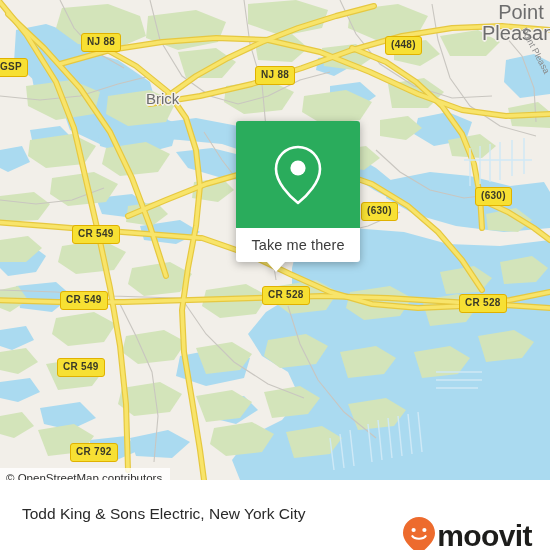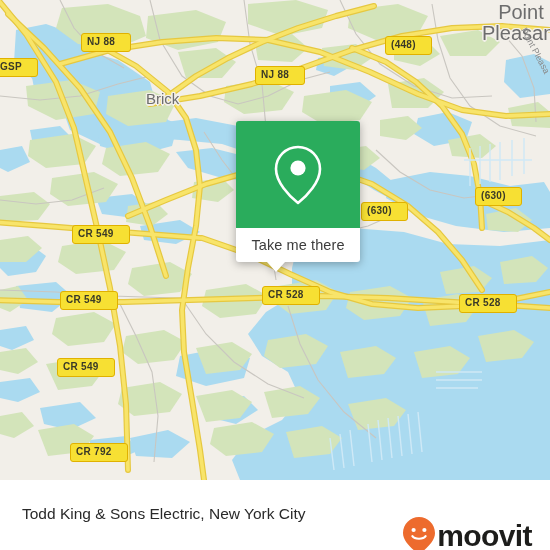--- a/index.html
+++ b/index.html
@@ -32,21 +32,21 @@
   .shield {
     position: absolute;
     background: #f7e033;
     border: 1.5px solid #e0b100;
     border-radius: 3px;
     color: #3a3a28;
     font-size: 10px;
     font-weight: bold;
     letter-spacing: .3px;
     line-height: 1;
-    padding: 3px 15px 4px 5px;
+    padding: 3px 5px 4px 5px;
     white-space: nowrap;
     text-align: center;
   }
 
   
   .place-label {
     position: absolute;
     color: #6d6d6d;
     font-size: 15px;
     white-space: nowrap;
@@ -368,20 +368,23 @@
           <path d="M26,3 C13.8,3 4,12.8 4,25 C4,38 17,52 26,59 C35,52 48,38 48,25 C48,12.8 38.2,3 26,3 Z" fill="none" stroke="#ffffff" stroke-width="2.6" stroke-linejoin="round"></path>
           <circle cx="26" cy="24" r="7.6" fill="#ffffff"></circle>
         </svg>
       </div>
       <div id="popup-footer">
         <span id="popup-footer-label">Take me there</span>
       </div>
       <div id="popup-tail"></div>
     </div>
 
+    <div id="osm-attribution">
+      <span>© OpenStreetMap contributors</span>
+    </div>
   </div>
 
   <div id="footer-bar">
     <div id="footer-title">Todd King &amp; Sons Electric, New York City</div>
 
     <div id="brand-logo">
       <svg width="34" height="40" viewBox="0 0 34 40">
         <path d="M17,1 C8.2,1 1,8.2 1,17 C1,26 11,33 17,39 C23,33 33,26 33,17 C33,8.2 25.8,1 17,1 Z" fill="#ed6b2d"></path>
         <circle cx="11.6" cy="14" r="2.1" fill="#ffffff"></circle>
         <circle cx="22.4" cy="14" r="2.1" fill="#ffffff"></circle>

